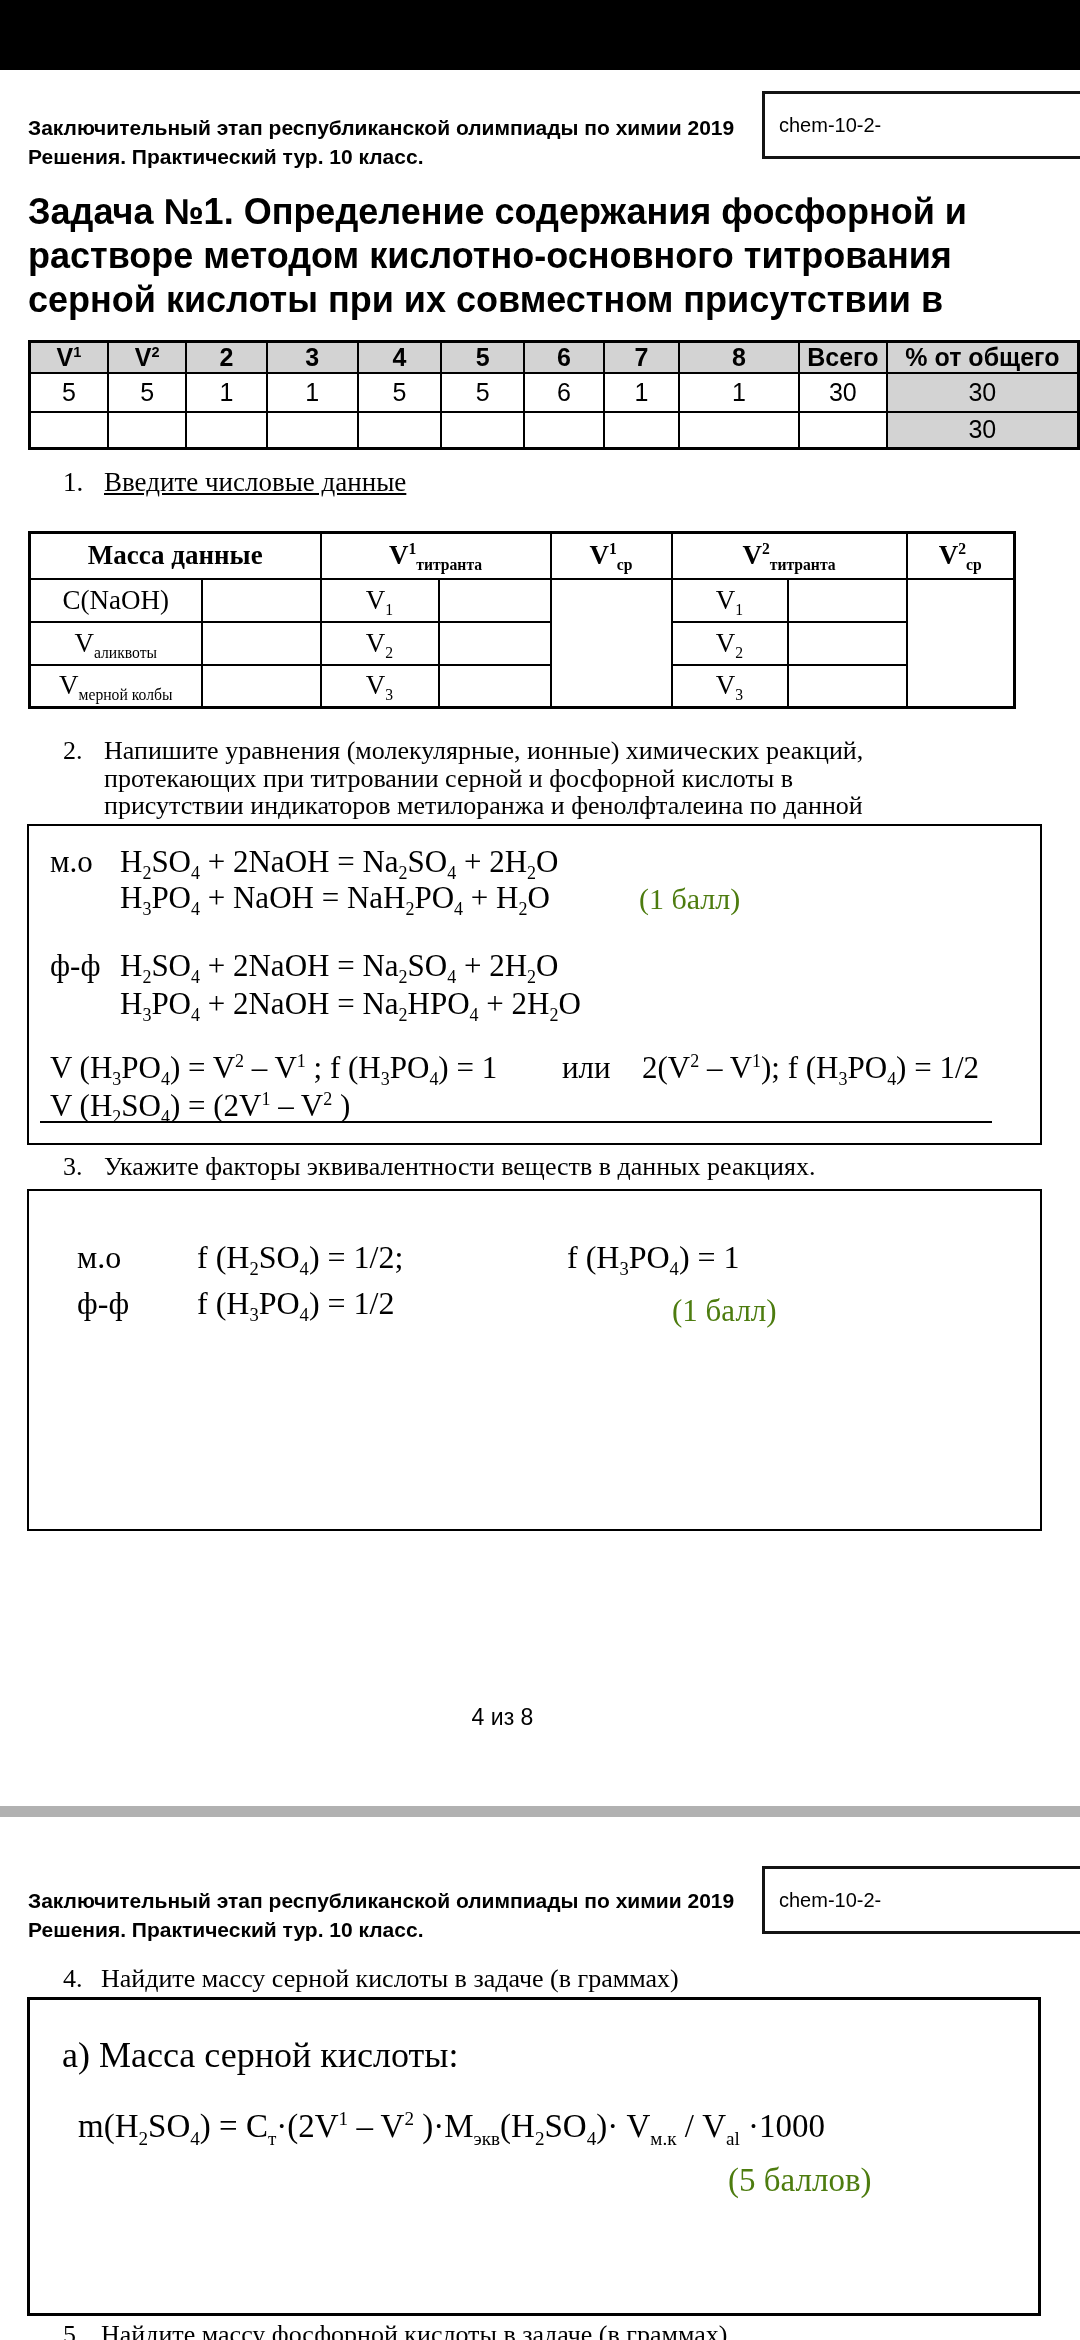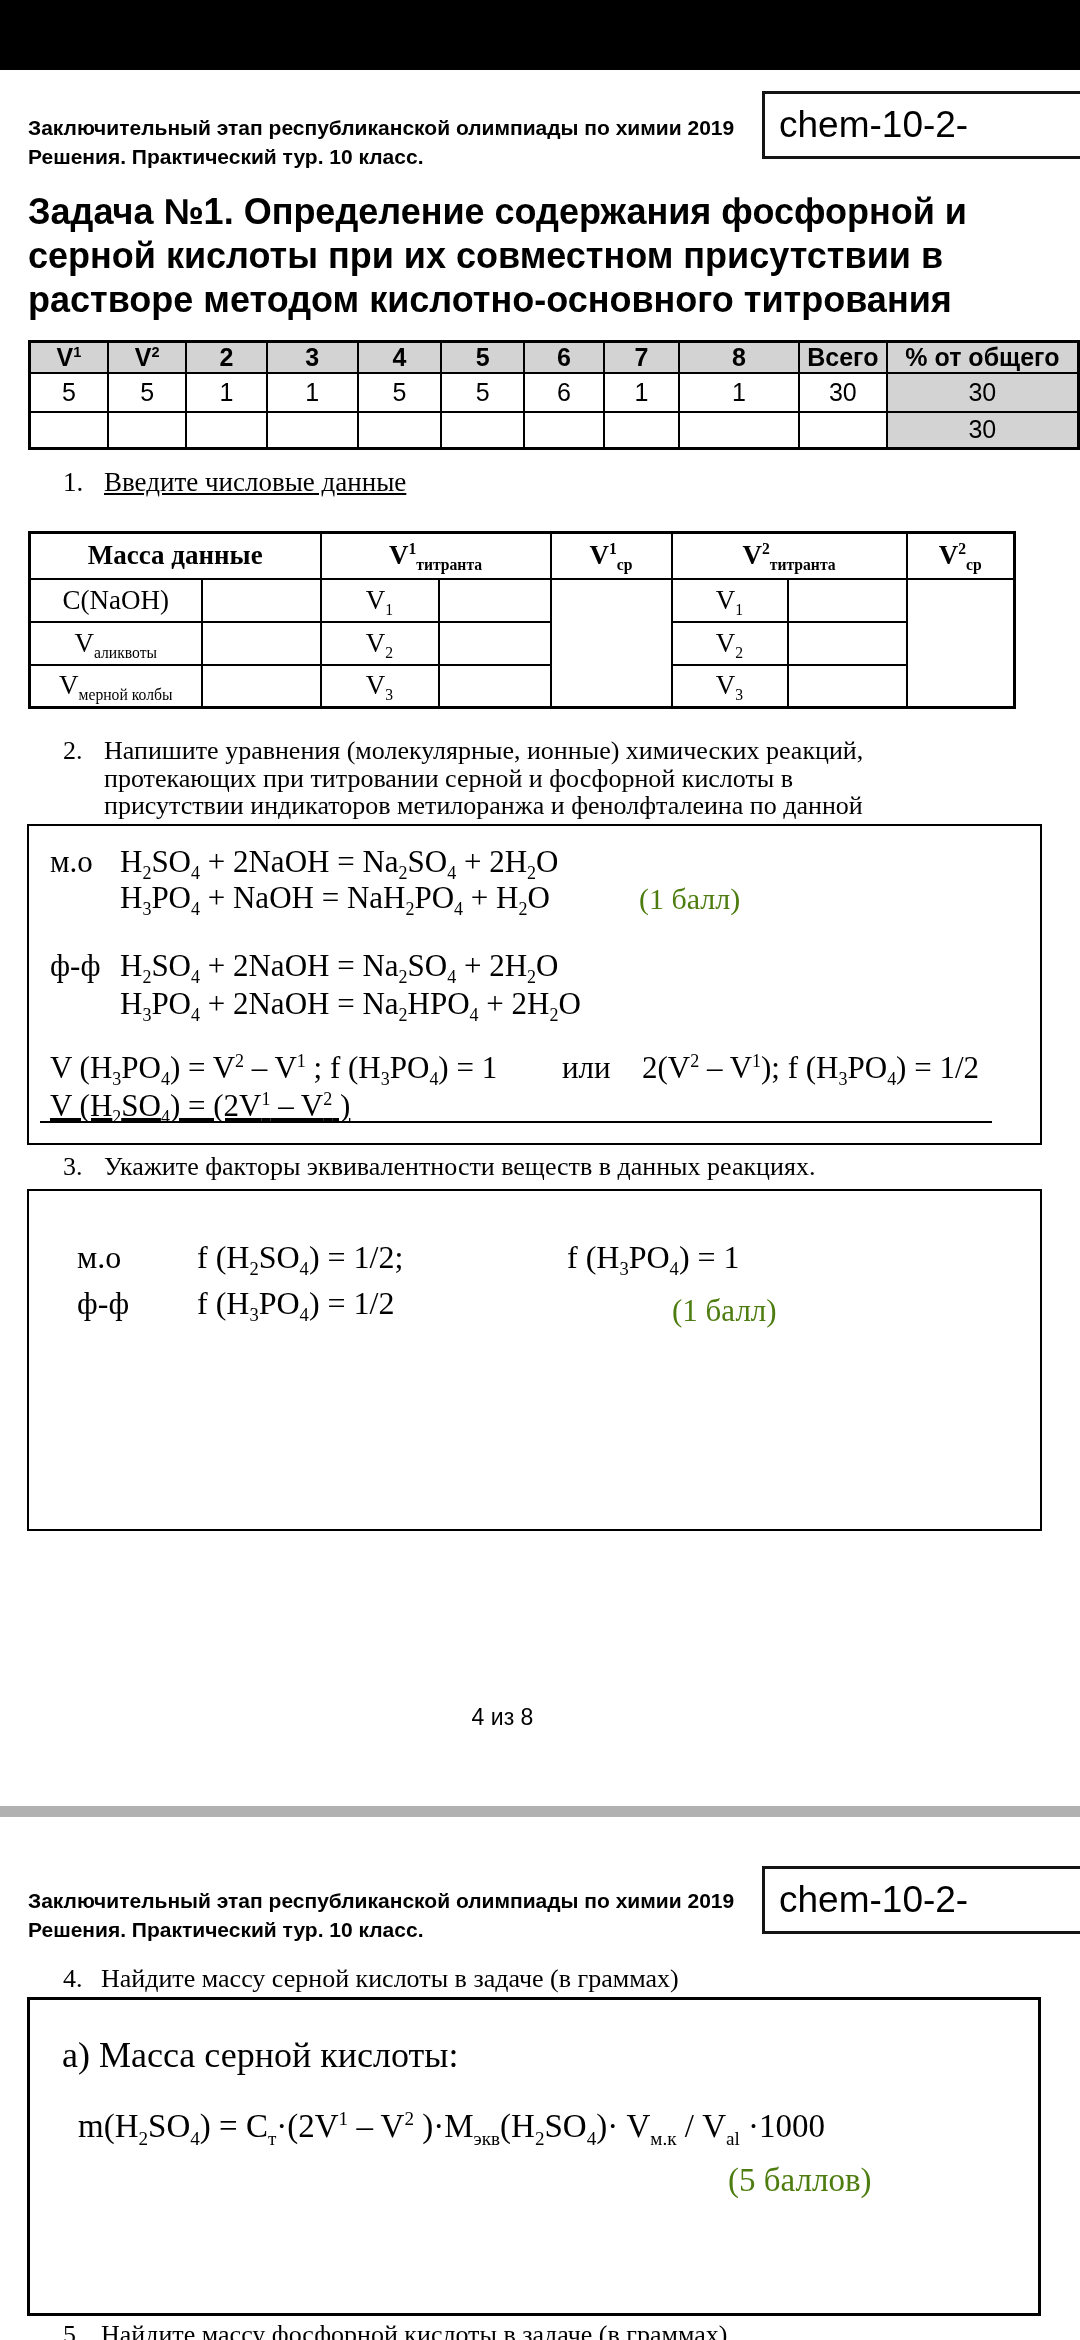--- a/index.html
+++ b/index.html
@@ -10,21 +10,21 @@
   sub{font-size:0.58em;vertical-align:sub;line-height:0;}
 
   
   .status-bar{left:0;top:0;width:1080px;height:70px;background:#000000;}
 
   
   .doc-header{left:28px;font-family:"Liberation Sans", sans-serif;font-weight:bold;
               font-size:21px;line-height:29px;}
   .code-box{left:762px;width:332px;height:62px;border:3px solid #141414;background:#fff;}
   .code-box .code-text{position:absolute;left:14px;top:0;height:62px;line-height:62px;
-              font-family:"Liberation Sans", sans-serif;font-size:37px;font-weight:normal;}
+              font-family:"Liberation Sans", sans-serif;font-size:20px;font-weight:normal;}
 
   
   .doc-title{left:28px;top:190px;width:1040px;font-family:"Liberation Sans", sans-serif;
              font-weight:bold;font-size:36px;line-height:44px;}
   .doc-title span{display:block;}
 
   
   table{border-collapse:collapse;table-layout:fixed;}
   .score-table{left:28px;top:340px;font-family:"Liberation Sans", sans-serif;font-size:25px;}
   .score-table td,.score-table th{border:2px solid #000;text-align:center;vertical-align:middle;
@@ -68,22 +68,22 @@
     <div>Заключительный этап республиканской олимпиады по химии 2019</div>
     <div>Решения. Практический тур. 10 класс.</div>
   </div>
 
   <div class="abs code-box" style="top:91px;">
     <span class="code-text">chem-10-2-</span>
   </div>
 
   <div class="abs doc-title">
     <span>Задача №1. Определение содержания фосфорной и</span>
+    <span>растворе методом кислотно-основного титрования</span>
     <span>серной кислоты при их совместном присутствии в</span>
-    <span>растворе методом кислотно-основного титрования</span>
   </div>
 
   <table class="abs score-table">
     <colgroup>
       <col style="width:79px">
         <col style="width:79px">
         <col style="width:81px">
         <col style="width:92px">
       <col style="width:84px">
         <col style="width:84px">
@@ -198,21 +198,21 @@
     <span class="eq" style="left:21px;top:18px;">м.о</span>
     <span class="eq" style="left:91px;top:18px;">H<sub>2</sub>SO<sub>4</sub> + 2NaOH = Na<sub>2</sub>SO<sub>4</sub> + 2H<sub>2</sub>O</span>
     <span class="eq" style="left:91px;top:54px;">H<sub>3</sub>PO<sub>4</sub> + NaOH = NaH<sub>2</sub>PO<sub>4</sub> + H<sub>2</sub>O</span>
     <span class="eq red" style="left:610px;top:56px;font-size:30px;">(1 балл)</span>
     <span class="eq" style="left:21px;top:122px;">ф-ф</span>
     <span class="eq" style="left:91px;top:122px;">H<sub>2</sub>SO<sub>4</sub> + 2NaOH = Na<sub>2</sub>SO<sub>4</sub> + 2H<sub>2</sub>O</span>
     <span class="eq" style="left:91px;top:160px;">H<sub>3</sub>PO<sub>4</sub> + 2NaOH = Na<sub>2</sub>HPO<sub>4</sub> + 2H<sub>2</sub>O</span>
     <span class="eq" style="left:21px;top:224px;">V (H<sub>3</sub>PO<sub>4</sub>) = V<sup>2</sup> – V<sup>1</sup> ;  f (H<sub>3</sub>PO<sub>4</sub>) = 1</span>
     <span class="eq" style="left:533px;top:224px;">или</span>
     <span class="eq" style="left:613px;top:224px;">2(V<sup>2</sup> – V<sup>1</sup>);  f (H<sub>3</sub>PO<sub>4</sub>) = 1/2</span>
-    <span class="eq" style="left:21px;top:262px;text-decoration:underline;">V (H<sub>2</sub>SO<sub>4</sub>) = (2V<sup>1</sup> – V<sup>2</sup> )</span>
+    <span class="eq" style="left:21px;top:262px;">V (H<sub>2</sub>SO<sub>4</sub>) = (2V<sup>1</sup> – V<sup>2</sup> )</span>
     <div class="abs" style="left:11px;top:295px;width:952px;border-top:2px solid #000;"></div>
   </div>
 
   <div class="abs item" style="left:63px;top:1153px;font-size:26px;">
     <span class="num">3.</span>
     <span class="txt" style="margin-left:41px;">Укажите факторы эквивалентности веществ в данных реакциях.</span>
   </div>
 
   <div class="abs answer-box" style="left:27px;top:1189px;width:1011px;height:338px;">
     <span class="eq" style="left:48px;top:48px;font-size:32px;">м.о</span>

